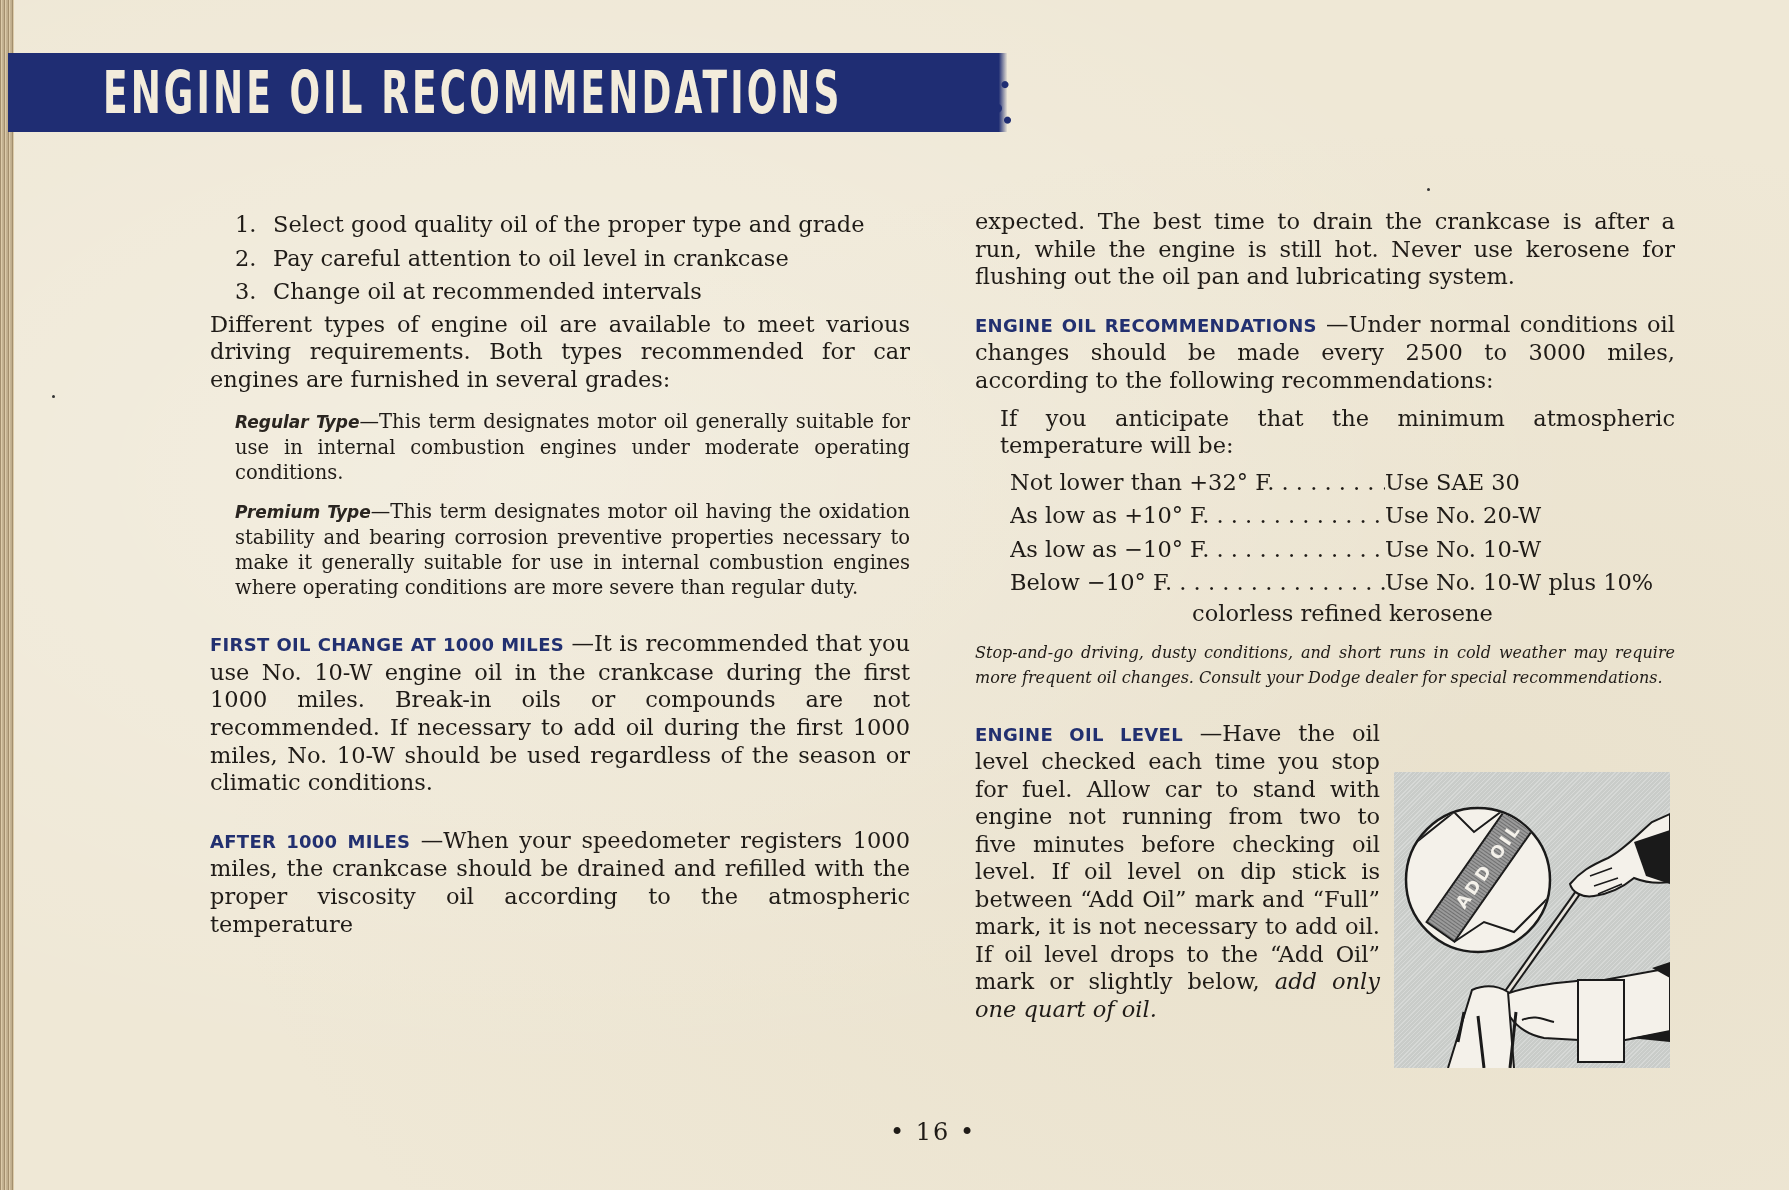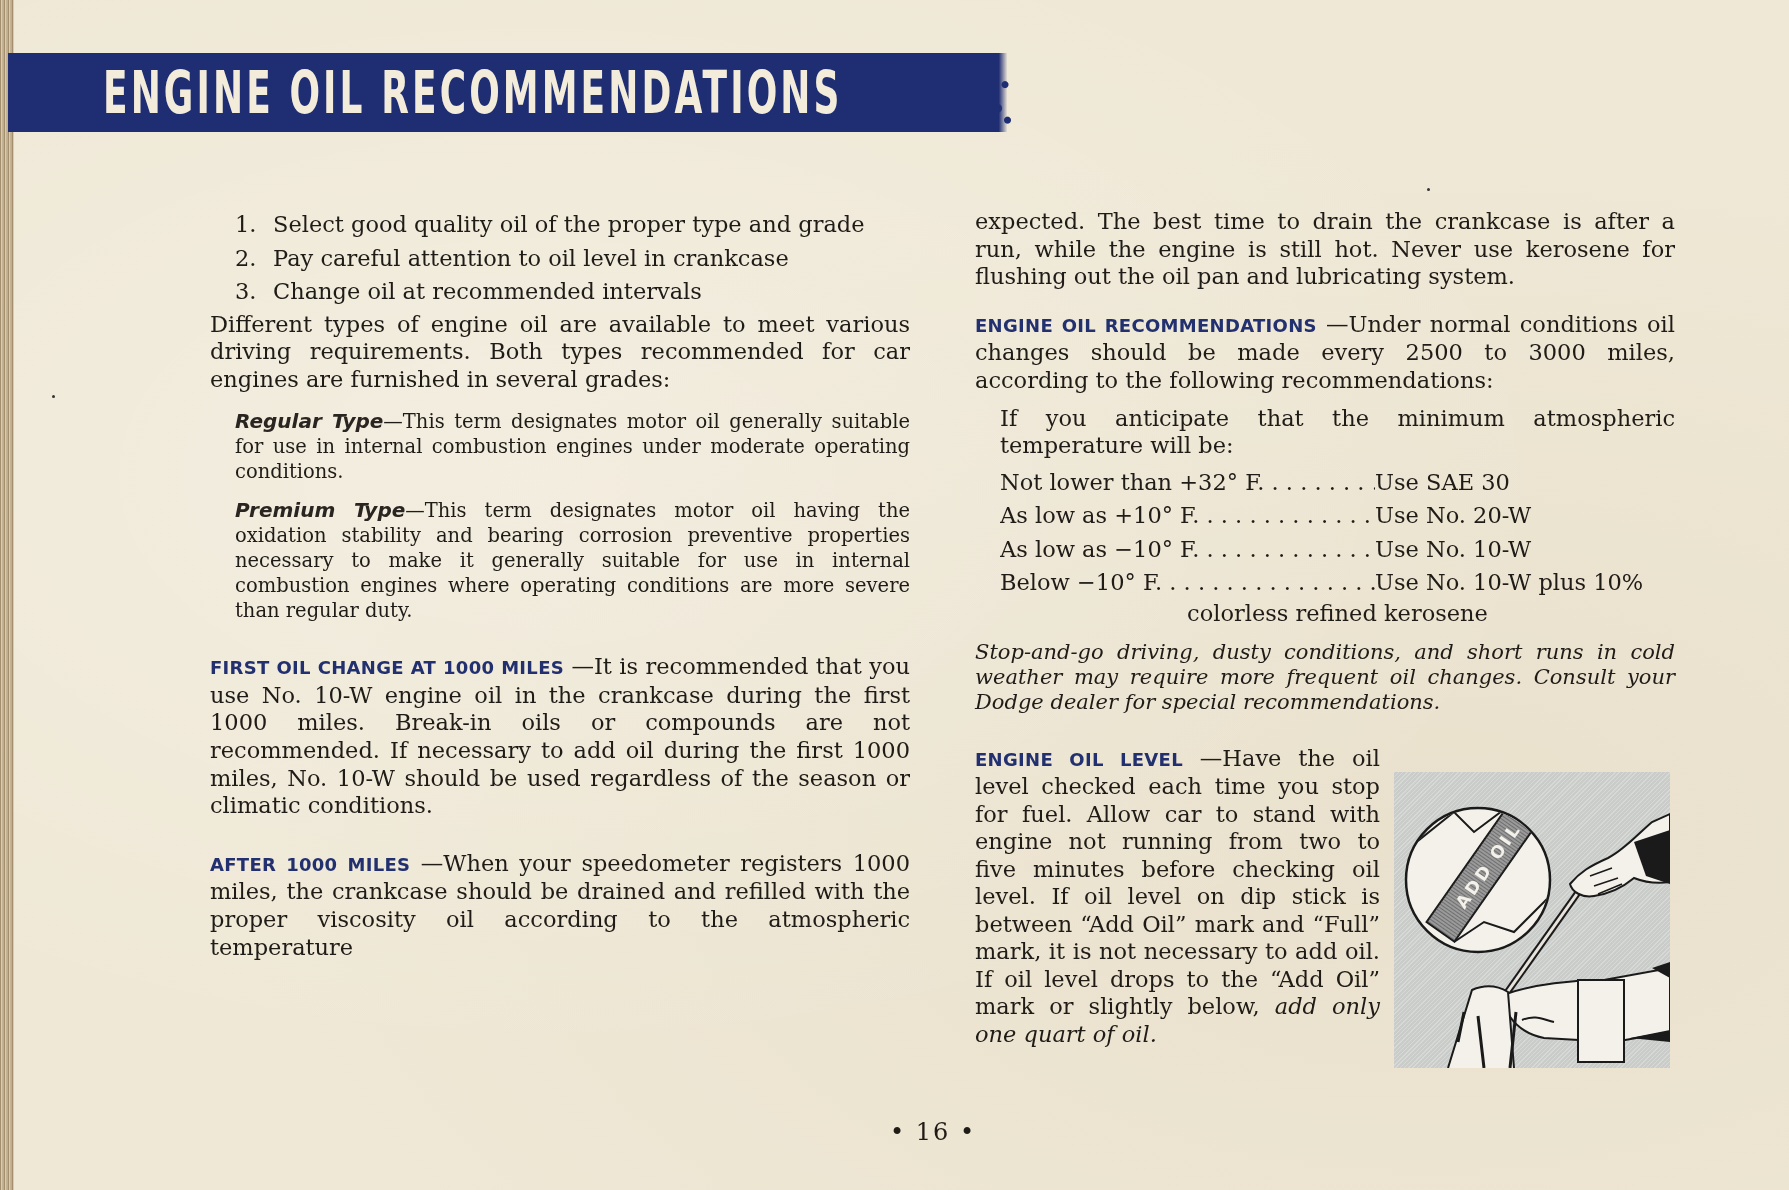--- a/index.html
+++ b/index.html
@@ -43,36 +43,36 @@
     .col-left { left: 210px; top: 208px; width: 700px; }
     .col-right { left: 975px; top: 208px; width: 700px; }
     p { margin: 0; }
     .para { margin-bottom: 16px; }
     .rules { list-style: none; margin: 0 0 2px 0; padding: 0 0 0 25px; }
     .rules li { line-height: 33.5px; }
     .rules .num { display: inline-block; width: 38px; }
     .type-def { font-size: 19.5px; line-height: 25px; margin: 0 0 14px 25px; }
     .type-term {
       font-family: "DejaVu Sans", "Liberation Sans", sans-serif;
-      font-weight: bold; font-style: italic; font-size: 20px; color: #2a2520;
+      font-weight: bold; font-style: italic; font-size: 17px; color: #2a2520;
     }
     .heading-inline {
       font-family: "DejaVu Sans", "Liberation Sans", sans-serif;
       font-weight: bold; font-size: 18px; color: #223070; letter-spacing: 0.3px;
     }
     .section { margin-top: 30px; }
     .temp-intro { margin: 10px 0 6px 25px; }
-    .temp-table { margin-left: 25px; }
+    .temp-table { margin-left: 35px; }
     .temp-row { display: flex; line-height: 33.5px; white-space: nowrap; }
     .temp-cond { width: 375px; overflow: hidden; }
     .temp-cond::after { content: " . . . . . . . . . . . . . . . . . . . . . . . . . . ."; }
     .temp-use { flex: 1; }
     .temp-extra { text-align: center; line-height: 26px; }
     .note {
-      font-style: italic; font-size: 21px; line-height: 25px; margin-top: 14px;
+      font-style: italic; font-size: 16px; line-height: 25px; margin-top: 14px;
     }
     .oil-level-text { width: 405px; line-height: 27.5px; text-align: justify; }
     .figure {
       position: absolute; left: 1394px; top: 772px; width: 276px; height: 296px;
       background: #c9ccc9;
       background-image: repeating-linear-gradient(135deg, rgba(255,255,255,0.25) 0px, rgba(255,255,255,0.25) 1px, transparent 1px, transparent 3px);
     }
     .figure svg { position: absolute; left: 0; top: 0; }
     .page-number {
       position: absolute; left: 890px; top: 1118px; font-size: 24px;

